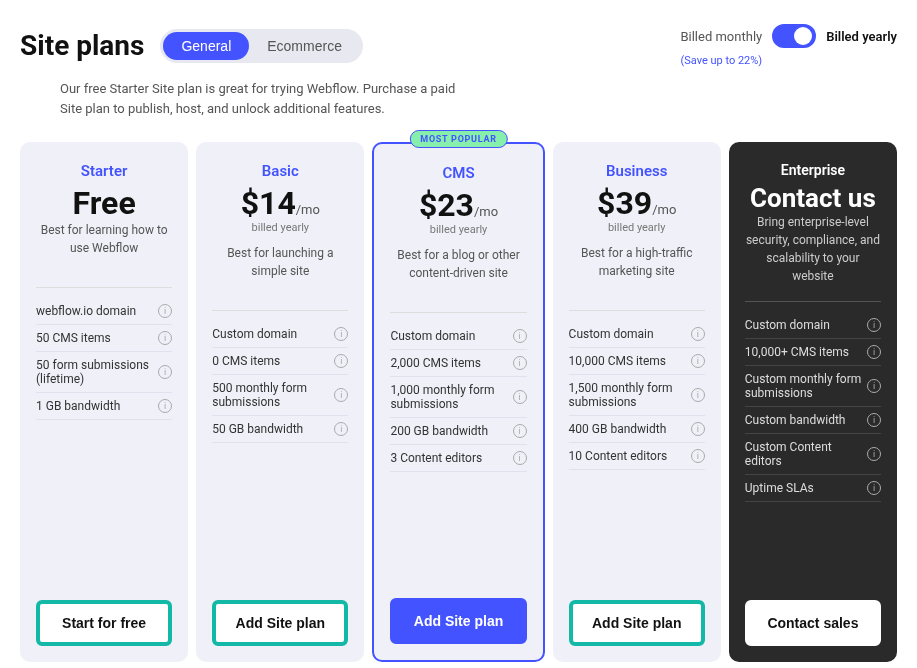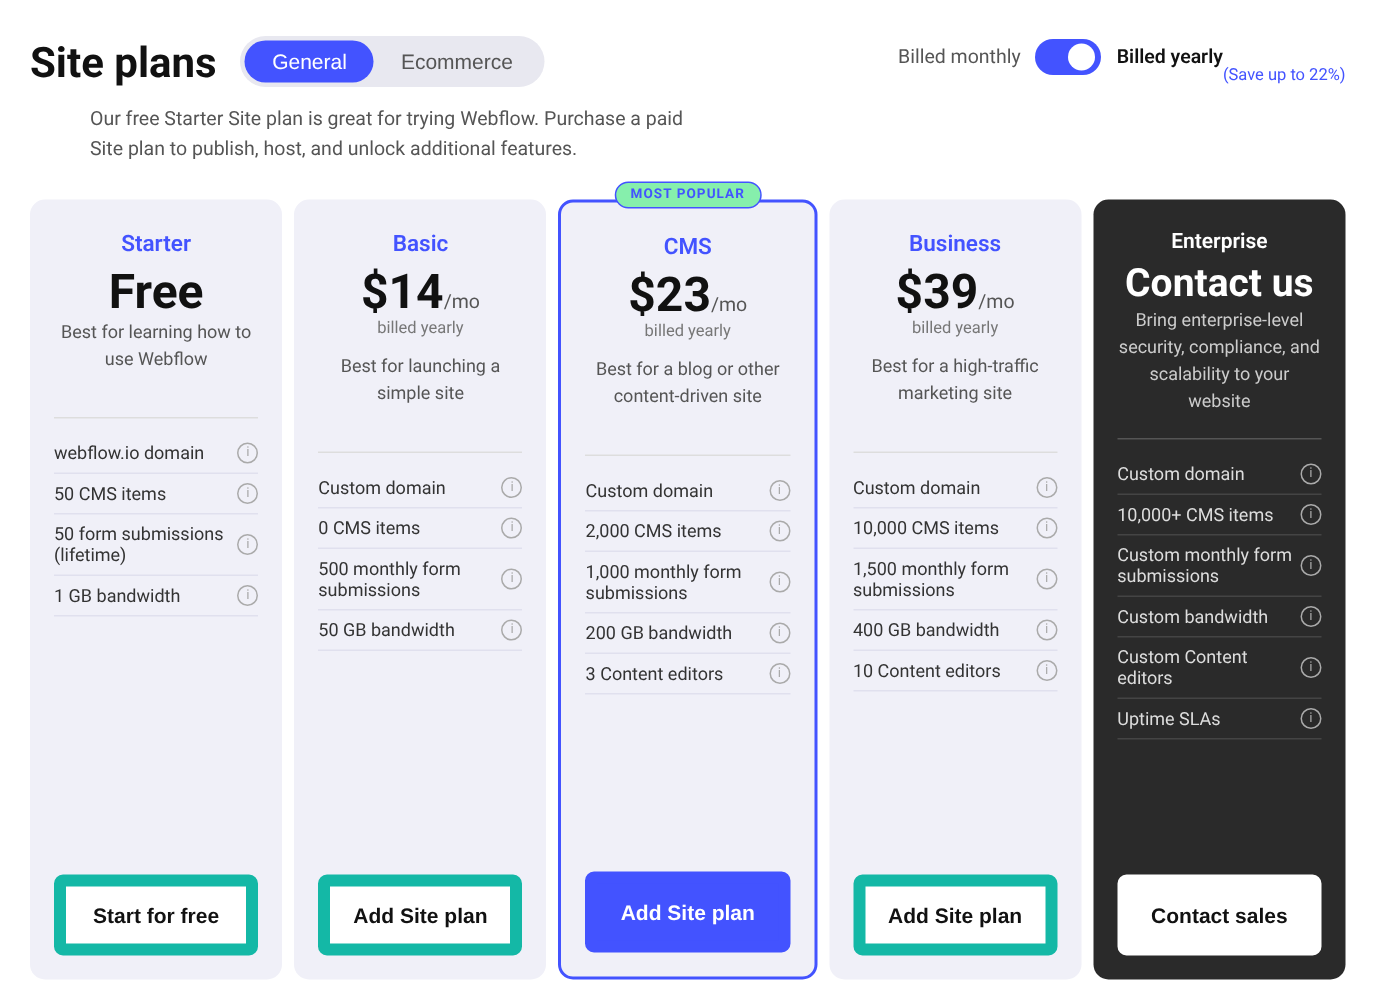--- a/index.html
+++ b/index.html
@@ -222,40 +222,40 @@
       margin-top: auto;
       padding-top: 16px;
     }
     .cta-btn {
       width: 100%;
       padding: 11px;
       border-radius: 6px;
       font-size: 14px;
       font-weight: 600;
       cursor: pointer;
-      border: 8px solid #14b8a6;
+      border: 4px solid #14b8a6;
       background: #fff;
       color: #111;
       transition: all 0.2s;
     }
     .cta-btn.primary {
       background: #4353ff;
       border-color: #4353ff;
       color: #fff;
     }
     .plan-card.enterprise .cta-btn {
       background: #fff;
       color: #111;
       border-color: #fff;
     }
 
     .top-right-billing {
       display: flex;
-      flex-direction: row;
-      align-items: flex-end;
+      flex-direction: column;
+      align-items: flex-start;
     }
   </style>
 </head>
 <body>
 
 <div style="max-width:877px; margin:0 auto;">
 
   <div class="header-row">
     <h1 class="page-title">Site plans</h1>
     <div class="tab-group">

